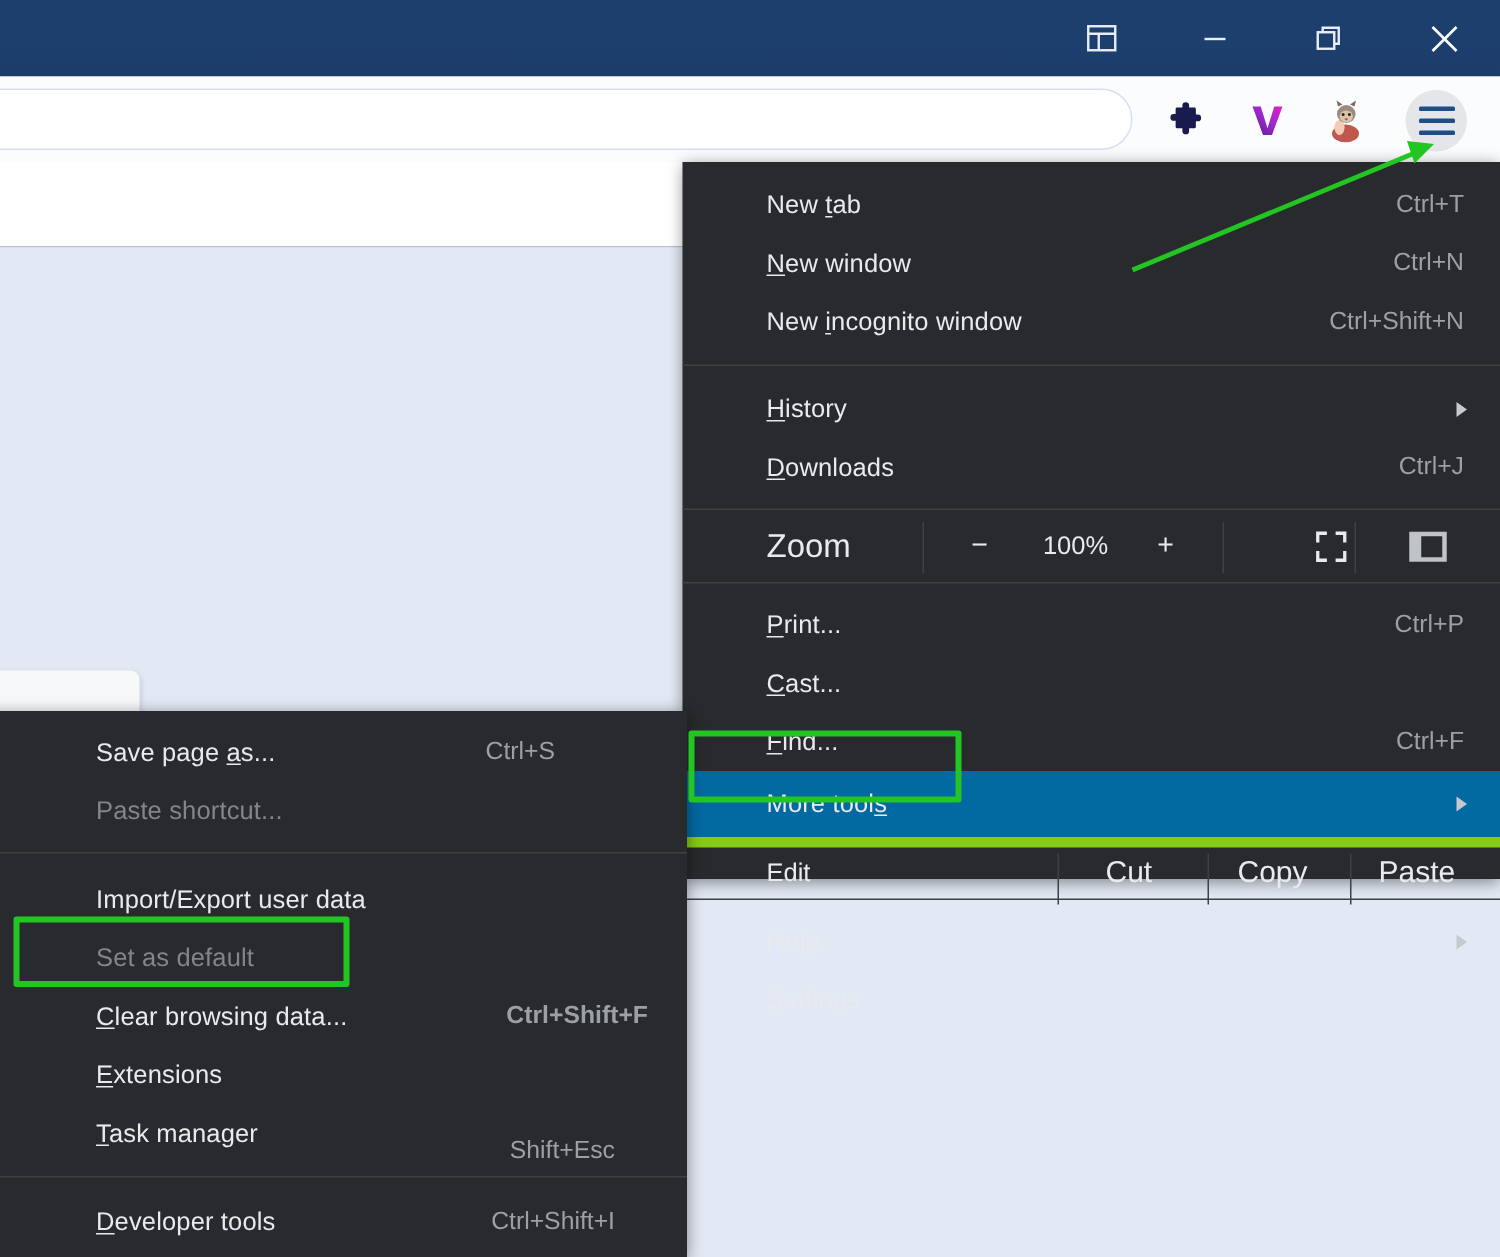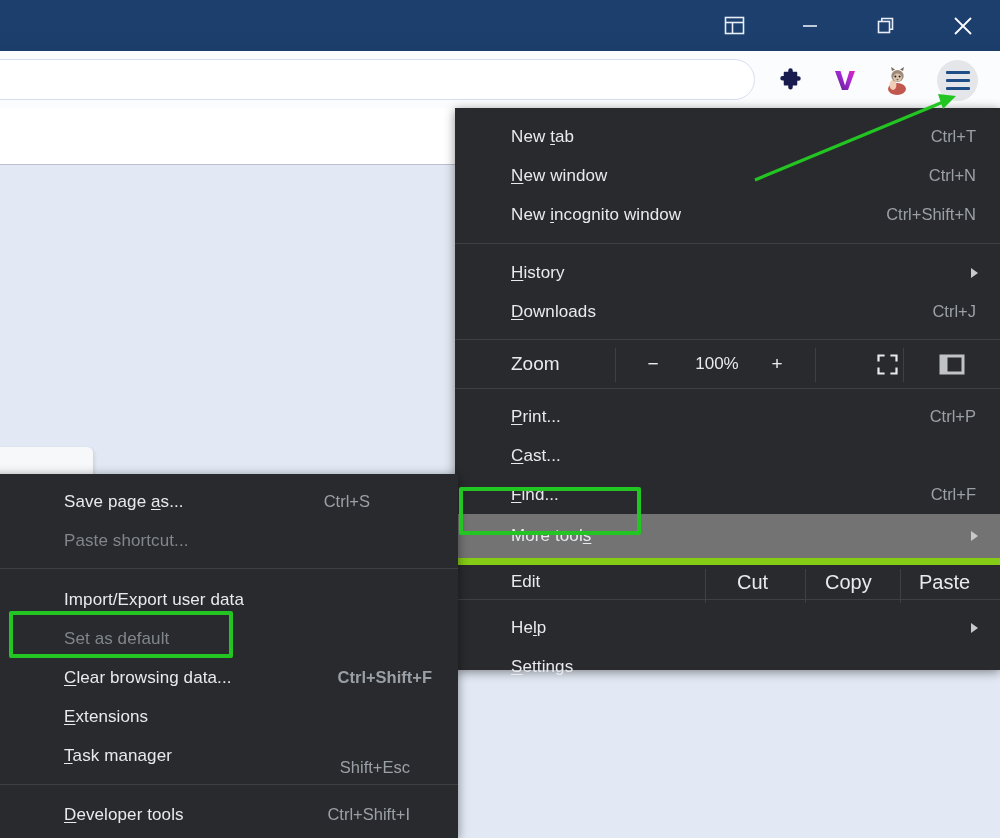--- a/index.html
+++ b/index.html
@@ -57,52 +57,52 @@
     background:#f7f8f9; border-radius:6px;
     box-shadow:1px 2px 4px rgba(0,0,0,.13);
   }
 
   
   .menu{
     position:absolute; background:#292a2d;
     color:#e8eaed; font-size:17px;
     box-shadow:0 2px 10px rgba(0,0,0,.45);
   }
-  .mainmenu{ left:455px; top:108px; width:545px; height:562px; }
+  .mainmenu{ left:455px; top:108px; width:545px; height:478px; }
   .submenu { left:-12px; top:474px; width:470px; height:364px; }
 
   .mi{
     position:relative; display:flex; align-items:center;
     height:39px; cursor:default;
   }
   .mi .label{
     position:absolute; white-space:nowrap; letter-spacing:.1px;
   }
   .mi .accel{
     position:absolute; right:24px; color:#9aa0a6; font-size:16.5px;
     white-space:nowrap;
   }
   .mi.disabled .label{ color:#80868b; }
   .mi .arrow{
     position:absolute; right:22px; width:0;height:0;
     border-left:7px solid #c7cacd;
     border-top:5px solid transparent; border-bottom:5px solid transparent;
   }
-  .mi.hl{ background:#737373; }
+  .mi.hl{ background:#0369a1; }
 
   .u{ text-decoration:underline; text-underline-offset:2px; text-decoration-thickness:1px;}
 
   .sep{ height:1px; background:#3f4042; margin:0; }
 
   
   .zoomrow{
     position:relative; height:50px; display:flex; align-items:center;
     border-top:1px solid #3f4042; border-bottom:1px solid #3f4042;
   }
-  .zoomrow .zlabel{ position:absolute; left:56px; font-size:19px; }
+  .zoomrow .zlabel{ position:absolute; left:56px; font-size:22px; }
   .zdiv{ position:absolute; top:8px; height:34px; width:1px; background:#3f4042; }
   .zbtn{ position:absolute; display:flex; align-items:center; justify-content:center;
          color:#e8eaed; font-size:19px; }
 
   
   .editrow{
     position:relative; height:42px; display:flex; align-items:center;
     border-bottom:1px solid #3f4042;
   }
   .editrow .elabel{ position:absolute; left:56px; font-size:17px; }

